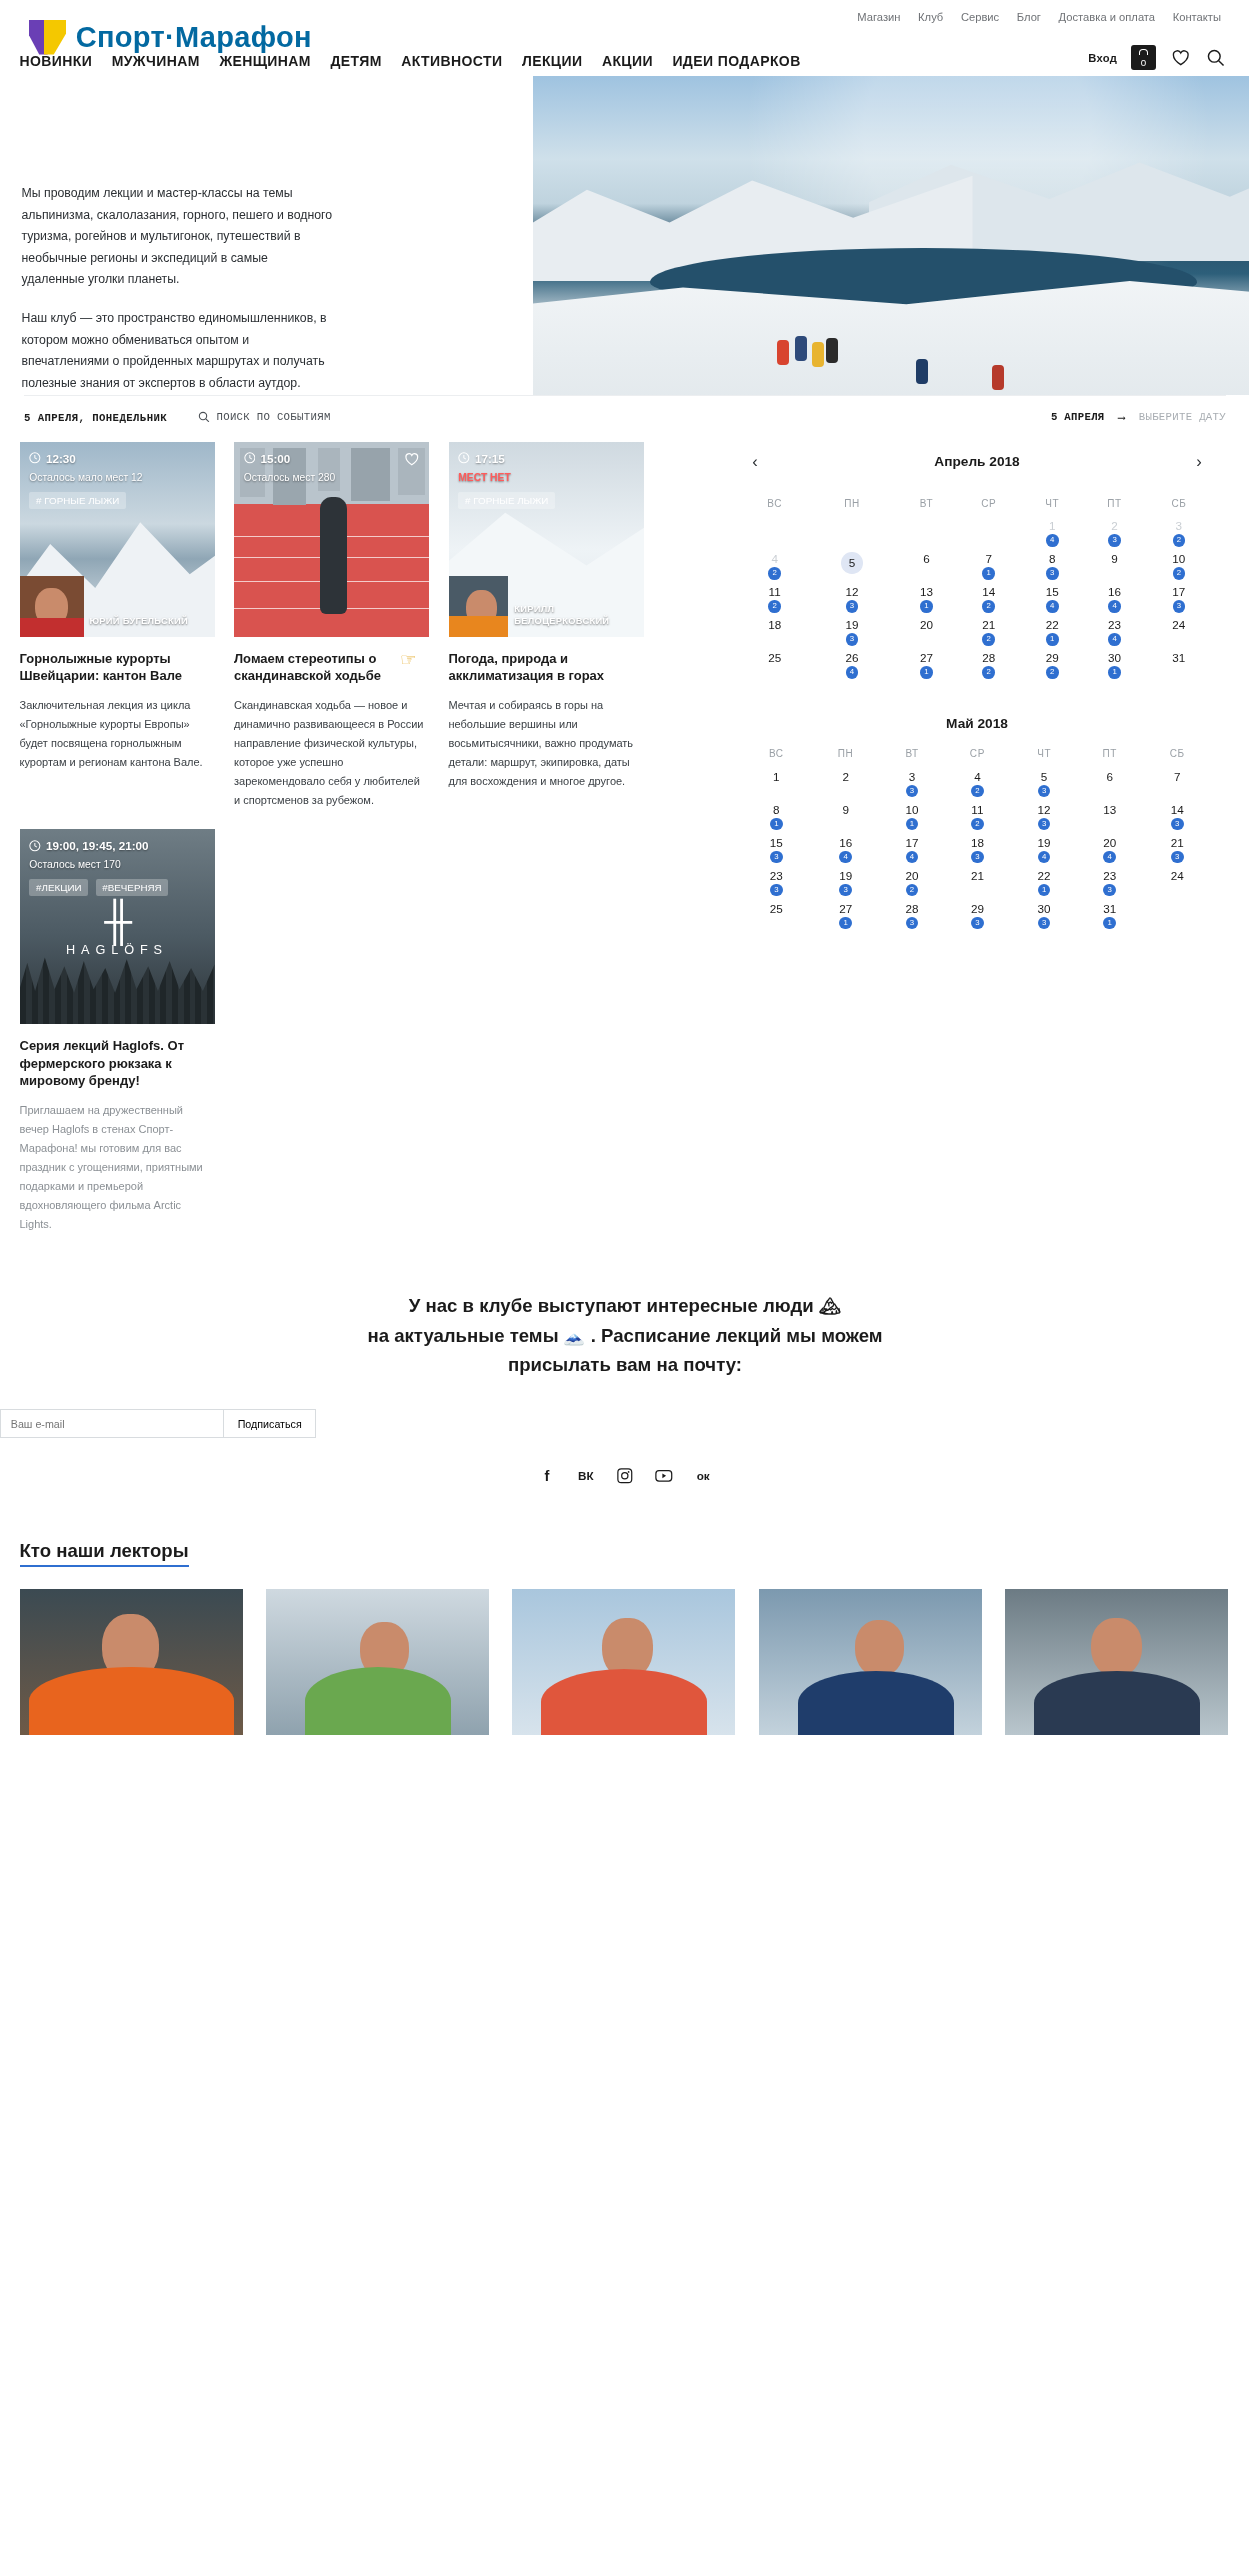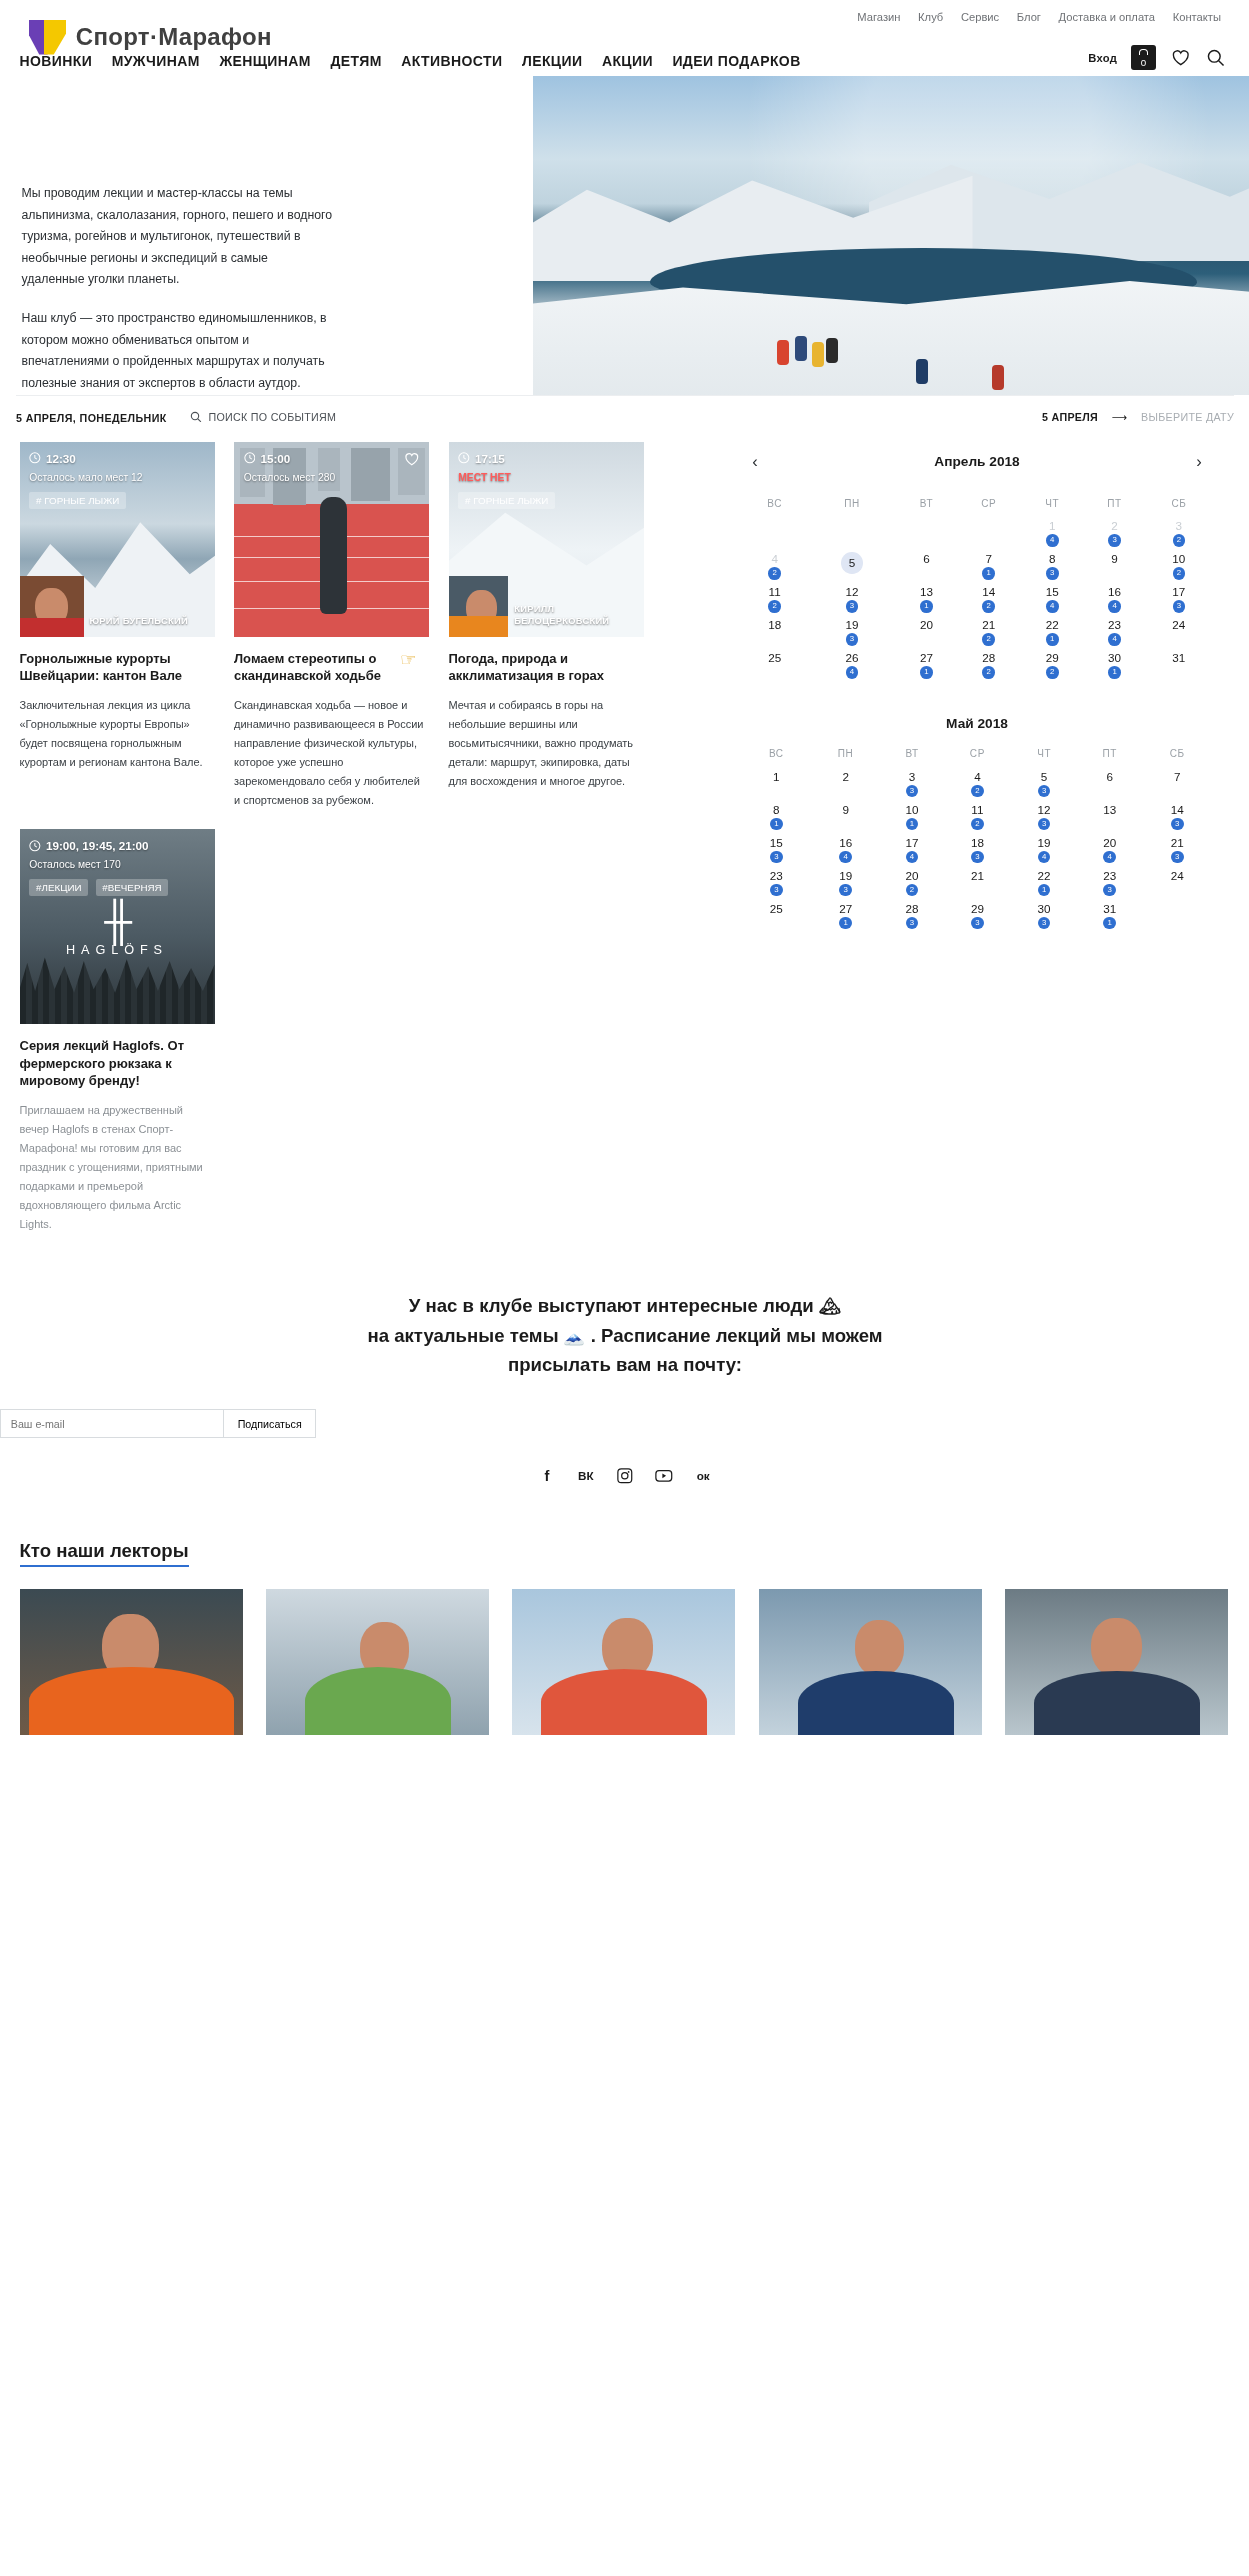--- a/index.html
+++ b/index.html
@@ -12,21 +12,21 @@
     -webkit-font-smoothing: antialiased;
   }
   .page { width: 1250px; position: relative; overflow: hidden; }
 
   
   .topbar { height: 76px; position: relative; }
   .logo { position: absolute; left: 29px; top: 19.5px; display: flex; align-items: center; gap: 9.8px; }
   .logo-mark { width: 37px; height: 35px; position: relative; }
   .logo-mark .l1 { position: absolute; left: 0; top: 0; width: 18.6px; height: 35px; background: #6a3fb5; clip-path: polygon(0 0, 100% 0, 100% 100%, 55% 100%, 0 45%); }
   .logo-mark .l2 { position: absolute; left: 14.6px; top: 0; width: 22.5px; height: 35px; background: #f4c800; clip-path: polygon(0 0, 100% 0, 100% 40%, 45% 100%, 0 100%); }
-  .logo-text { font-size: 24px; font-weight: bold; letter-spacing: 0.3px; color: #404040; white-space: nowrap; }
+  .logo-text { font-size: 29px; font-weight: bold; letter-spacing: 0.3px; color: #0369a1; white-space: nowrap; }
 
   .toplinks { position: absolute; right: 29px; top: 10.7px; display: flex; gap: 17.6px; font-size: 11.2px; color: #6f7276; }
   .toplinks span { cursor: pointer; }
 
   .mainnav { position: absolute; left: 19.5px; top: 53px; display: flex; gap: 19.5px; font-size: 14px; font-weight: bold; letter-spacing: 0.4px; color: #1b1b1b; }
   .mainnav span { cursor: pointer; }
 
   .headactions { position: absolute; right: 23.4px; top: 45px; display: flex; align-items: center; gap: 13.7px; }
   .enter { font-size: 11.2px; font-weight: bold; letter-spacing: 0.3px; }
   .cart { width: 25.4px; height: 25.4px; background: #1b1b1b; border-radius: 2.9px; color: #fff; font-size: 9.8px; display: flex; align-items: flex-end; justify-content: center; padding-bottom: 2.9px; position: relative; }
@@ -49,21 +49,21 @@
   .hero-img .pers { position: absolute; width: 11.7px; height: 25.4px; border-radius: 3.9px; }
   .hero-title {
     position: absolute; left: 21.5px; top: 36px;
     font-size: 47px; font-weight: bold; letter-spacing: -0.5px; line-height: 1;
     color: #12161a;
   }
   .hero-copy { position: absolute; left: 21.5px; top: 107px; width: 312px; font-size: 12.3px; line-height: 1.75; color: #2b2f33; }
   .hero-copy p { margin: 0 0 17.6px; }
 
   
-  .filterrow { position: relative; height: 47px; border-top: 1px solid #eceef0; margin: 0 16px; }
+  .filterrow { position: relative; height: 47px; border-top: 1px solid #eceef0; margin: 0 24px; font-family: Liberation Mono, monospace; }
   .fdate { position: absolute; left: 0; top: 15.6px; font-size: 10.7px; font-weight: bold; letter-spacing: 0.4px; }
   .fsearch { position: absolute; left: 174px; top: 14.6px; display: flex; align-items: center; gap: 6.8px; font-size: 10.7px; color: #4b5055; letter-spacing: 0.3px; }
   .fright { position: absolute; right: 0; top: 14.6px; display: flex; align-items: center; gap: 13.7px; font-size: 10.7px; letter-spacing: 0.3px; }
   .fright .d1 { font-weight: bold; }
   .fright .d2 { color: #a8adb2; }
 
   
   .content { display: flex; gap: 0; padding: 0 19.5px; }
   .cards { width: 684px; display: flex; flex-wrap: wrap; gap: 19.5px 19.5px; }
   .card { width: 195px; }

